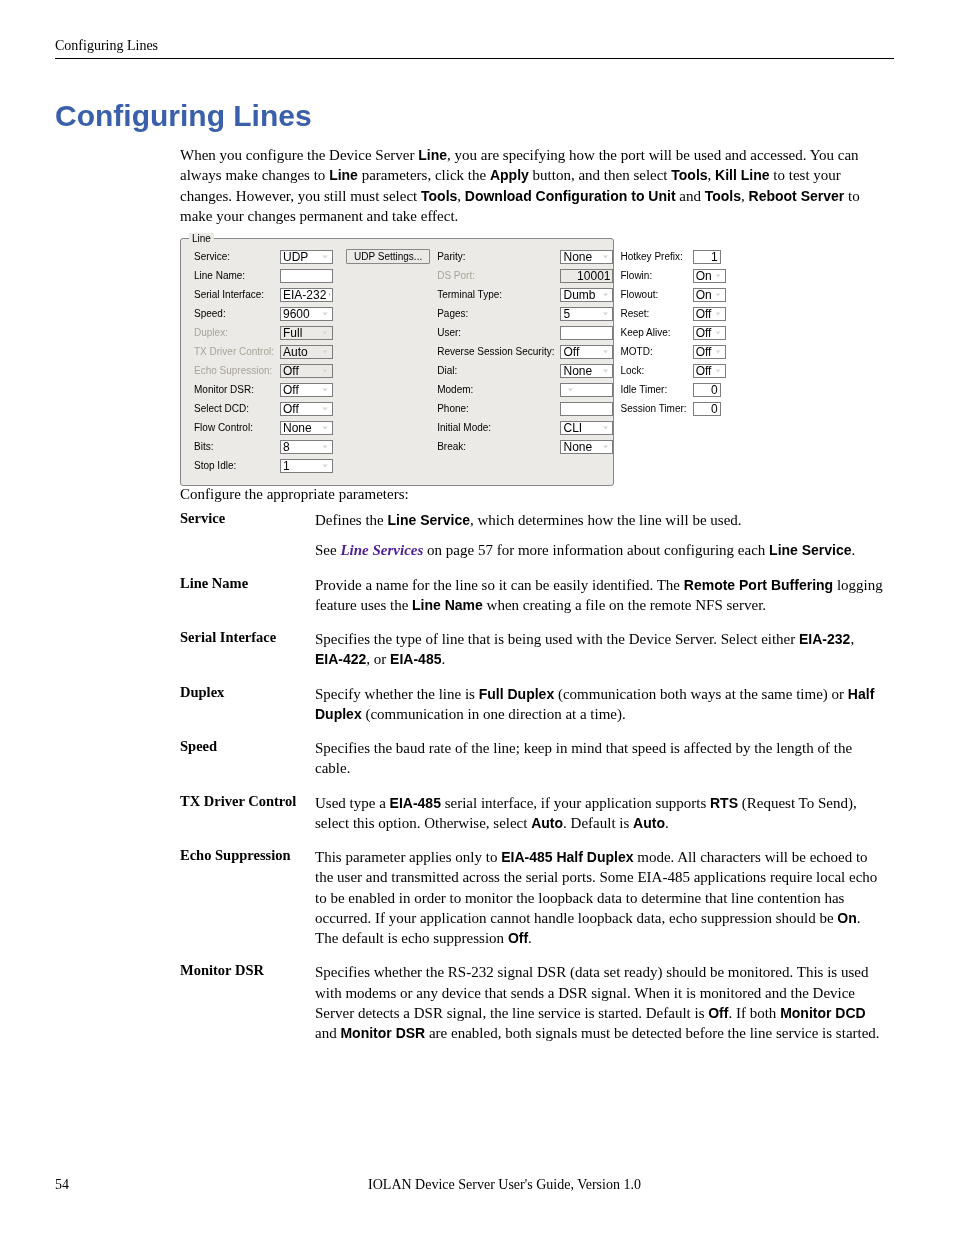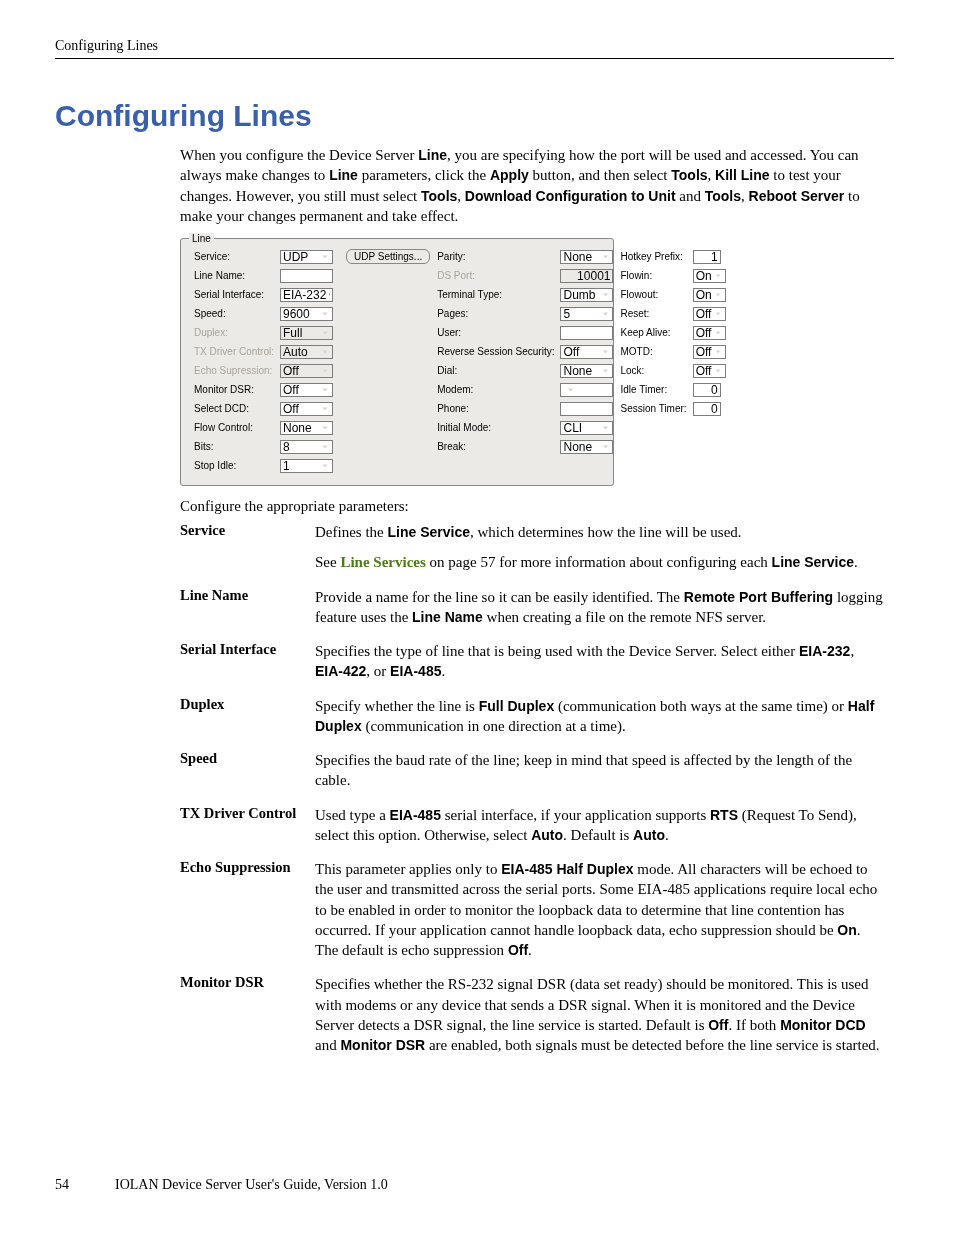--- a/index.html
+++ b/index.html
@@ -17,31 +17,31 @@
   .shot .dim{color:#a8a49a}
   .fld{display:flex;align-items:center;border:1px solid #7d7d7d;background:#fff;height:14px;box-sizing:border-box;font-size:12px;padding:0 2px}
   .fld.dis{background:#eceae6}
   .dd{width:53px;justify-content:space-between}
   .dd::after{content:"";width:10px;height:10px;background:#d9d6cf;border:1px solid #888;box-sizing:border-box;display:inline-block;margin-left:2px;clip-path:polygon(25% 40%,75% 40%,50% 70%)}
   .dd.noarr::after{display:none}
   .num{width:53px;justify-content:flex-end}
   .num2{width:28px;justify-content:flex-end}
   .dd2{width:33px;justify-content:space-between}
   .dd2::after{content:"";width:10px;height:10px;background:#d9d6cf;border:1px solid #888;box-sizing:border-box;display:inline-block;margin-left:2px;clip-path:polygon(25% 40%,75% 40%,50% 70%)}
-  .btn{display:inline-block;background:#eceae6;border:1px solid #888;border-radius:6px;padding:1px 7px;font-size:10px}
+  .btn{display:inline-block;background:#eceae6;border:1px solid #888;border-radius:1px;padding:1px 7px;font-size:10px}
   .cols{display:flex;gap:1px;align-items:flex-start}
-  .params{margin-top:12px}
+  .params{margin-top:0}
   table.def{border-collapse:collapse;width:100%}
   table.def td{vertical-align:top;padding:7px 0}
   table.def td.k{width:135px;font-weight:bold;font-size:14.5px}
   table.def td.v{font-size:15px;line-height:1.35}
-  .link{color:#4d7c0f;font-weight:bold}
+  .link{color:#4c1d95;font-style:italic;font-weight:bold}
   .ftr{position:absolute;bottom:42px;left:55px;right:60px;font-size:14px;display:flex;align-items:center}
   .ftr .pn{width:60px}
-  .ftr .ft{flex:1;text-align:left}
+  .ftr .ft{flex:1;text-align:center}
 </style>
 </head>
 <body>
 
 <div class="page">
   <div class="rh">Configuring Lines</div>
   <hr class="top">
   <h1>Configuring Lines</h1>
 
   <div class="indent">

